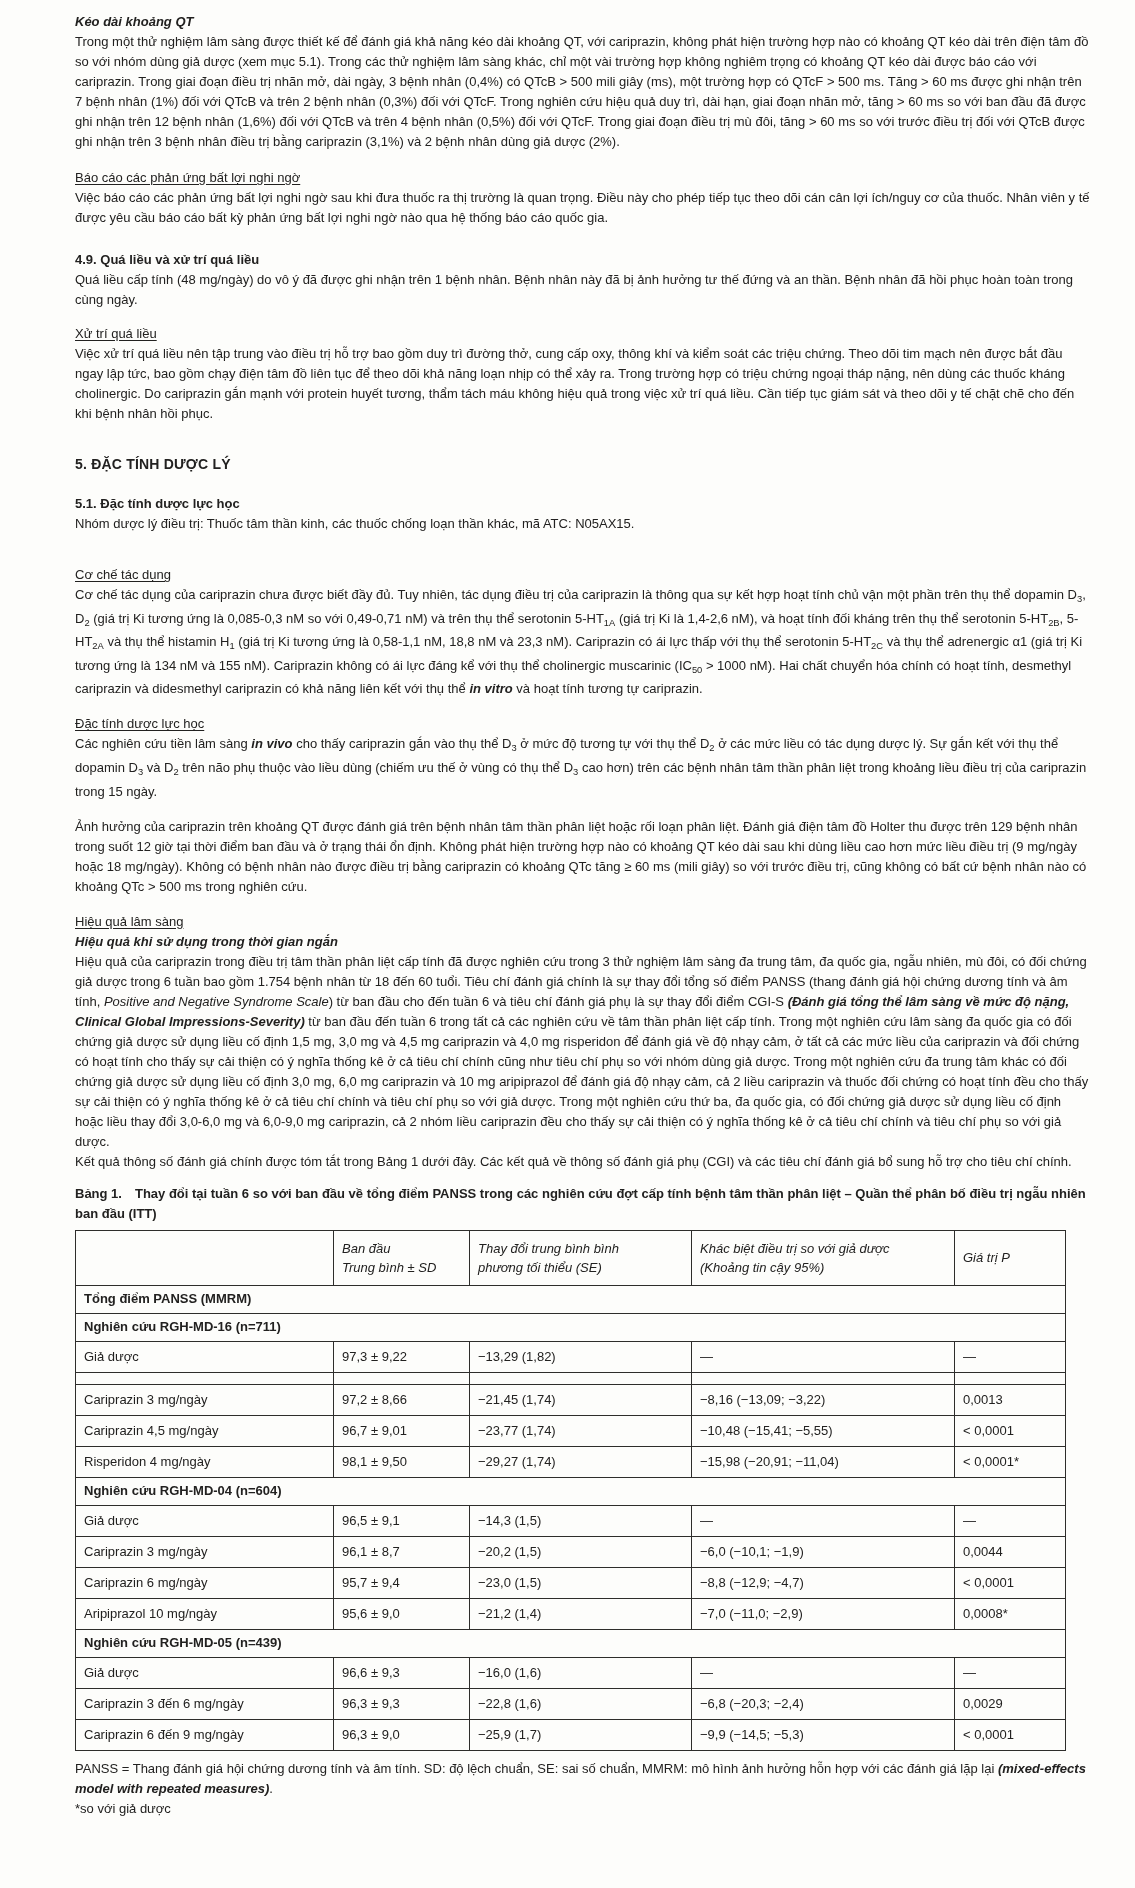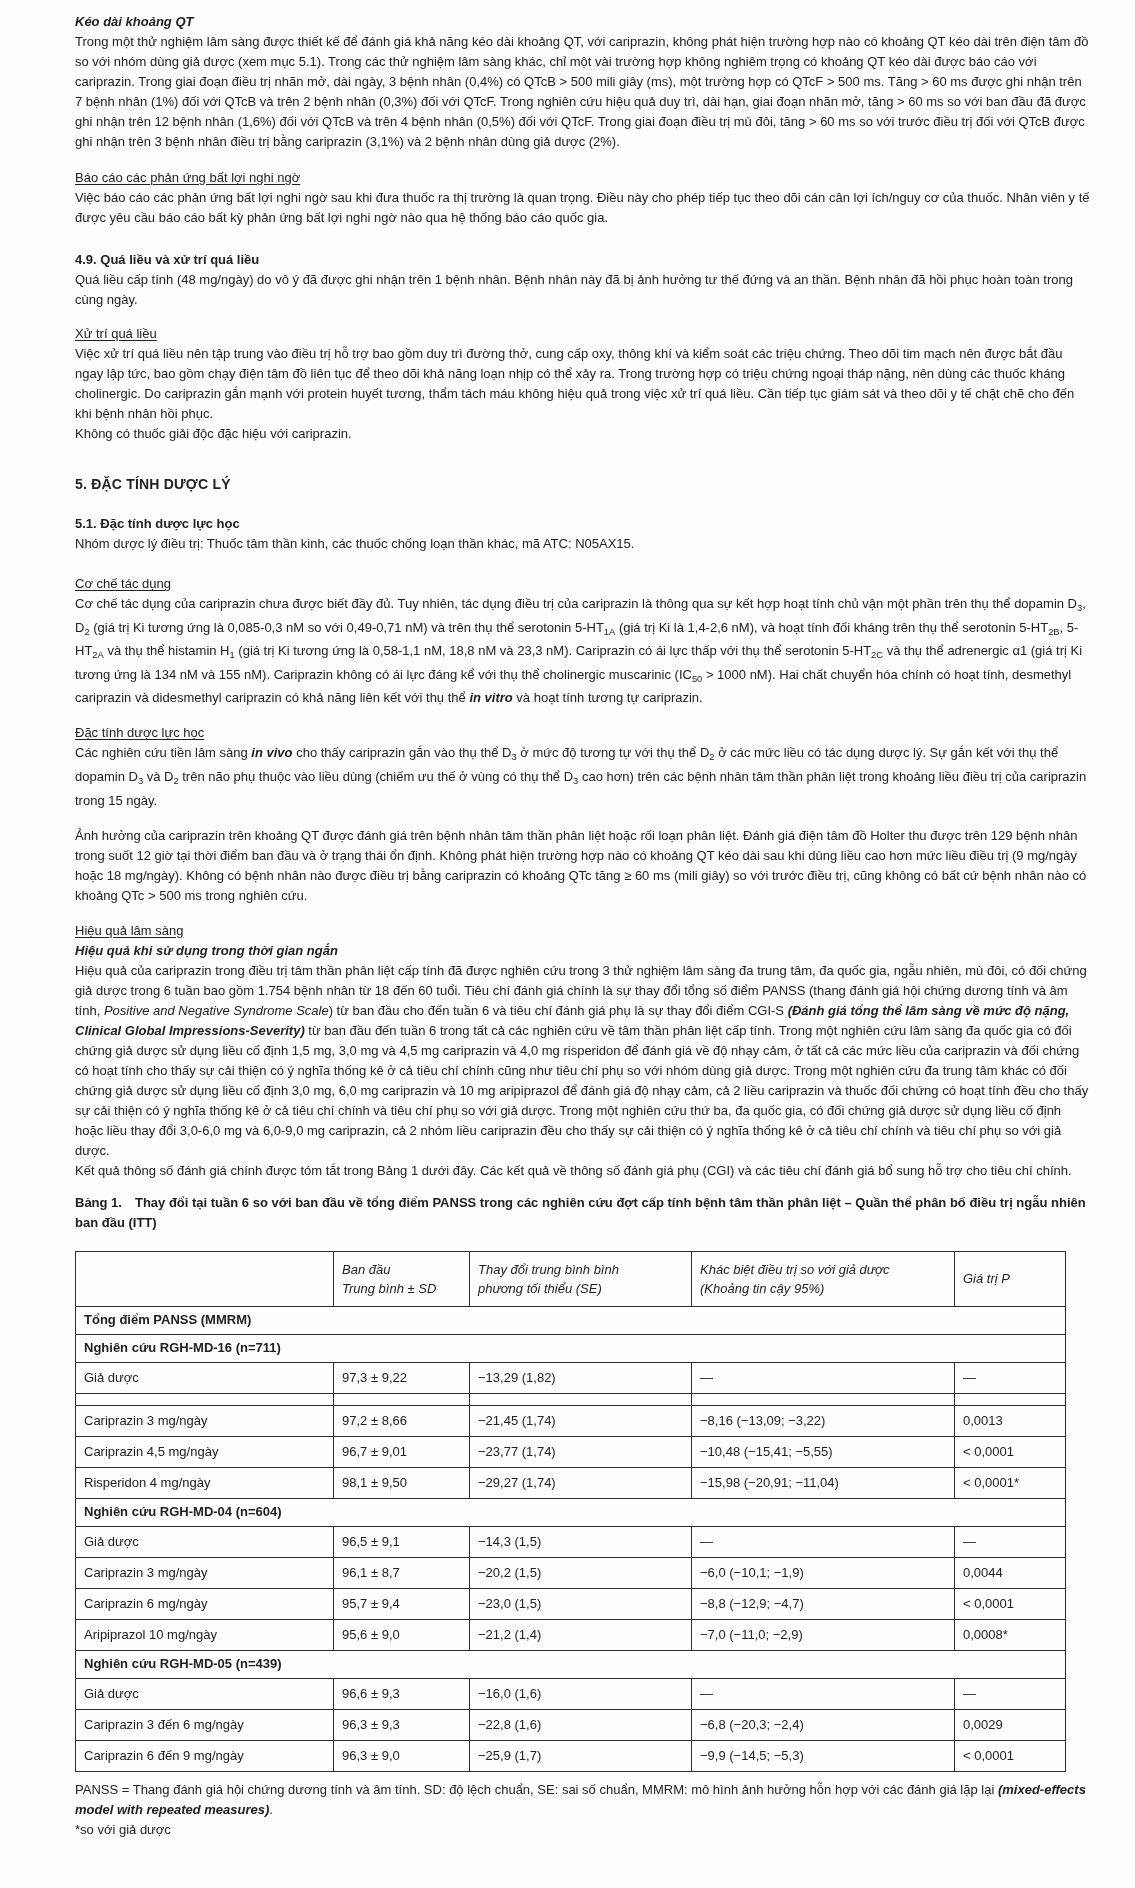--- a/index.html
+++ b/index.html
@@ -11,21 +11,21 @@
     font-size:13px;line-height:20px;color:#222120;
   }
   .blk{margin:0;}
   .h-bolditalic{font-weight:bold;font-style:italic;}
   .h-underline{text-decoration:underline;text-underline-offset:2px;}
   .h-bold{font-weight:bold;}
   .h-bold-large{font-weight:bold;font-size:14px;letter-spacing:.2px;}
   .r-i{font-style:italic;}
   .r-bi{font-weight:bold;font-style:italic;}
   .r-sub{font-size:.72em;vertical-align:-0.28em;}
-  .caption{font-weight:bold;margin:12px 0 18px 0;}
+  .caption{font-weight:bold;margin:12px 0 6px 0;}
   table.panss{width:990px;border-collapse:collapse;table-layout:fixed;}
   table.panss col.c1{width:258px;}
   table.panss col.c2{width:136px;}
   table.panss col.c3{width:222px;}
   table.panss col.c4{width:263px;}
   table.panss col.c5{width:111px;}
   table.panss th,table.panss td{
     border:1.5px solid #2e2d2b;padding:1px 8px;text-align:left;
     vertical-align:middle;font-weight:normal;overflow:hidden;
   }
@@ -42,25 +42,24 @@
 <div class="page">
   <div>
       <div class="blk h-bolditalic"><span>Kéo dài khoảng QT</span></div>
       <div class="blk para"><span>Trong một thử nghiệm lâm sàng được thiết kế để đánh giá khả năng kéo dài khoảng QT, với cariprazin, không phát hiện trường hợp nào có khoảng QT kéo dài trên điện tâm đồ so với nhóm dùng giả dược (xem mục 5.1). Trong các thử nghiệm lâm sàng khác, chỉ một vài trường hợp không nghiêm trọng có khoảng QT kéo dài được báo cáo với cariprazin. Trong giai đoạn điều trị nhãn mở, dài ngày, 3 bệnh nhân (0,4%) có QTcB &gt; 500 mili giây (ms), một trường hợp có QTcF &gt; 500 ms. Tăng &gt; 60 ms được ghi nhận trên 7 bệnh nhân (1%) đối với QTcB và trên 2 bệnh nhân (0,3%) đối với QTcF. Trong nghiên cứu hiệu quả duy trì, dài hạn, giai đoạn nhãn mở, tăng &gt; 60 ms so với ban đầu đã được ghi nhận trên 12 bệnh nhân (1,6%) đối với QTcB và trên 4 bệnh nhân (0,5%) đối với QTcF. Trong giai đoạn điều trị mù đôi, tăng &gt; 60 ms so với trước điều trị đối với QTcB được ghi nhận trên 3 bệnh nhân điều trị bằng cariprazin (3,1%) và 2 bệnh nhân dùng giả dược (2%).</span></div>
       <div class="blk h-underline" style="margin-top: 16px;"><span>Báo cáo các phản ứng bất lợi nghi ngờ</span></div>
       <div class="blk para"><span>Việc báo cáo các phản ứng bất lợi nghi ngờ sau khi đưa thuốc ra thị trường là quan trọng. Điều này cho phép tiếp tục theo dõi cán cân lợi ích/nguy cơ của thuốc. Nhân viên y tế được yêu cầu báo cáo bất kỳ phản ứng bất lợi nghi ngờ nào qua hệ thống báo cáo quốc gia.</span></div>
       <div class="blk h-bold" style="margin-top: 22px;"><span>4.9. Quá liều và xử trí quá liều</span></div>
       <div class="blk para"><span>Quá liều cấp tính (48 mg/ngày) do vô ý đã được ghi nhận trên 1 bệnh nhân. Bệnh nhân này đã bị ảnh hưởng tư thế đứng và an thần. Bệnh nhân đã hồi phục hoàn toàn trong cùng ngày.</span></div>
       <div class="blk h-underline" style="margin-top: 14px;"><span>Xử trí quá liều</span></div>
       <div class="blk para"><span>Việc xử trí quá liều nên tập trung vào điều trị hỗ trợ bao gồm duy trì đường thở, cung cấp oxy, thông khí và kiểm soát các triệu chứng. Theo dõi tim mạch nên được bắt đầu ngay lập tức, bao gồm chạy điện tâm đồ liên tục để theo dõi khả năng loạn nhịp có thể xảy ra. Trong trường hợp có triệu chứng ngoại tháp nặng, nên dùng các thuốc kháng cholinergic. Do cariprazin gắn mạnh với protein huyết tương, thẩm tách máu không hiệu quả trong việc xử trí quá liều. Cần tiếp tục giám sát và theo dõi y tế chặt chẽ cho đến khi bệnh nhân hồi phục.</span></div>
-      <div class="blk para"><span>Không có thuốc giải độc đặc hiệu với cariprazin.</span></div>
       <div class="blk h-bold-large" style="margin-top: 30px;"><span>5. ĐẶC TÍNH DƯỢC LÝ</span></div>
       <div class="blk h-bold" style="margin-top: 20px;"><span>5.1. Đặc tính dược lực học</span></div>
       <div class="blk para"><span>Nhóm dược lý điều trị: Thuốc tâm thần kinh, các thuốc chống loạn thần khác, mã ATC: N05AX15.</span></div>
-      <div class="blk h-underline" style="margin-top: 20px;"><span>Cơ chế tác dụng</span></div>
+      <div class="blk h-underline" style="margin-top: 31px;"><span>Cơ chế tác dụng</span></div>
       <div class="blk para"><span>Cơ chế tác dụng của cariprazin chưa được biết đầy đủ. Tuy nhiên, tác dụng điều trị của cariprazin là thông qua sự kết hợp hoạt tính chủ vận một phần trên thụ thể dopamin D</span><span class="r-sub">3</span><span>, D</span><span class="r-sub">2</span><span> (giá trị Ki tương ứng là 0,085-0,3 nM so với 0,49-0,71 nM) và trên thụ thể serotonin 5-HT</span><span class="r-sub">1A</span><span> (giá trị Ki là 1,4-2,6 nM), và hoạt tính đối kháng trên thụ thể serotonin 5-HT</span><span class="r-sub">2B</span><span>, 5-HT</span><span class="r-sub">2A</span><span> và thụ thể histamin H</span><span class="r-sub">1</span><span> (giá trị Ki tương ứng là 0,58-1,1 nM, 18,8 nM và 23,3 nM). Cariprazin có ái lực thấp với thụ thể serotonin 5-HT</span><span class="r-sub">2C</span><span> và thụ thể adrenergic α1 (giá trị Ki tương ứng là 134 nM và 155 nM). Cariprazin không có ái lực đáng kể với thụ thể cholinergic muscarinic (IC</span><span class="r-sub">50</span><span> &gt; 1000 nM). Hai chất chuyển hóa chính có hoạt tính, desmethyl cariprazin và didesmethyl cariprazin có khả năng liên kết với thụ thể </span><span class="r-bi">in vitro</span><span> và hoạt tính tương tự cariprazin.</span></div>
       <div class="blk h-underline" style="margin-top: 15px;"><span>Đặc tính dược lực học</span></div>
       <div class="blk para"><span>Các nghiên cứu tiền lâm sàng </span><span class="r-bi">in vivo</span><span> cho thấy cariprazin gắn vào thụ thể D</span><span class="r-sub">3</span><span> ở mức độ tương tự với thụ thể D</span><span class="r-sub">2</span><span> ở các mức liều có tác dụng dược lý. Sự gắn kết với thụ thể dopamin D</span><span class="r-sub">3</span><span> và D</span><span class="r-sub">2</span><span> trên não phụ thuộc vào liều dùng (chiếm ưu thế ở vùng có thụ thể D</span><span class="r-sub">3</span><span> cao hơn) trên các bệnh nhân tâm thần phân liệt trong khoảng liều điều trị của cariprazin trong 15 ngày.</span></div>
       <div class="blk para" style="margin-top: 15px;"><span>Ảnh hưởng của cariprazin trên khoảng QT được đánh giá trên bệnh nhân tâm thần phân liệt hoặc rối loạn phân liệt. Đánh giá điện tâm đồ Holter thu được trên 129 bệnh nhân trong suốt 12 giờ tại thời điểm ban đầu và ở trạng thái ổn định. Không phát hiện trường hợp nào có khoảng QT kéo dài sau khi dùng liều cao hơn mức liều điều trị (9 mg/ngày hoặc 18 mg/ngày). Không có bệnh nhân nào được điều trị bằng cariprazin có khoảng QTc tăng ≥ 60 ms (mili giây) so với trước điều trị, cũng không có bất cứ bệnh nhân nào có khoảng QTc &gt; 500 ms trong nghiên cứu.</span></div>
       <div class="blk h-underline" style="margin-top: 15px;"><span>Hiệu quả lâm sàng</span></div>
       <div class="blk h-bolditalic"><span>Hiệu quả khi sử dụng trong thời gian ngắn</span></div>
       <div class="blk para"><span>Hiệu quả của cariprazin trong điều trị tâm thần phân liệt cấp tính đã được nghiên cứu trong 3 thử nghiệm lâm sàng đa trung tâm, đa quốc gia, ngẫu nhiên, mù đôi, có đối chứng giả dược trong 6 tuần bao gồm 1.754 bệnh nhân từ 18 đến 60 tuổi. Tiêu chí đánh giá chính là sự thay đổi tổng số điểm PANSS (thang đánh giá hội chứng dương tính và âm tính, </span><span class="r-i">Positive and Negative Syndrome Scale</span><span>) từ ban đầu cho đến tuần 6 và tiêu chí đánh giá phụ là sự thay đổi điểm CGI-S </span><span class="r-bi">(Đánh giá tổng thể lâm sàng về mức độ nặng, Clinical Global Impressions-Severity)</span><span> từ ban đầu đến tuần 6 trong tất cả các nghiên cứu về tâm thần phân liệt cấp tính. Trong một nghiên cứu lâm sàng đa quốc gia có đối chứng giả dược sử dụng liều cố định 1,5 mg, 3,0 mg và 4,5 mg cariprazin và 4,0 mg risperidon để đánh giá về độ nhạy cảm, ở tất cả các mức liều của cariprazin và đối chứng có hoạt tính cho thấy sự cải thiện có ý nghĩa thống kê ở cả tiêu chí chính cũng như tiêu chí phụ so với nhóm dùng giả dược. Trong một nghiên cứu đa trung tâm khác có đối chứng giả dược sử dụng liều cố định 3,0 mg, 6,0 mg cariprazin và 10 mg aripiprazol để đánh giá độ nhạy cảm, cả 2 liều cariprazin và thuốc đối chứng có hoạt tính đều cho thấy sự cải thiện có ý nghĩa thống kê ở cả tiêu chí chính và tiêu chí phụ so với giả dược. Trong một nghiên cứu thứ ba, đa quốc gia, có đối chứng giả dược sử dụng liều cố định hoặc liều thay đổi 3,0-6,0 mg và 6,0-9,0 mg cariprazin, cả 2 nhóm liều cariprazin đều cho thấy sự cải thiện có ý nghĩa thống kê ở cả tiêu chí chính và tiêu chí phụ so với giả dược.</span></div>
       <div class="blk para"><span>Kết quả thông số đánh giá chính được tóm tắt trong Bảng 1 dưới đây. Các kết quả về thông số đánh giá phụ (CGI) và các tiêu chí đánh giá bổ sung hỗ trợ cho tiêu chí chính.</span></div>
     </div>
 

